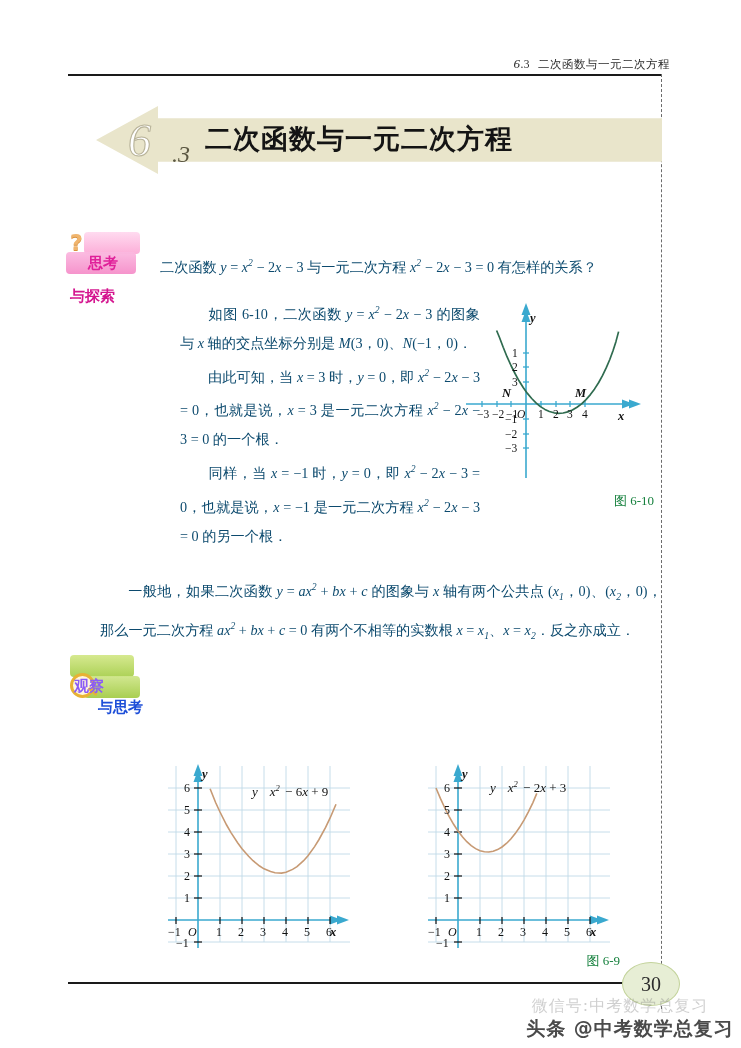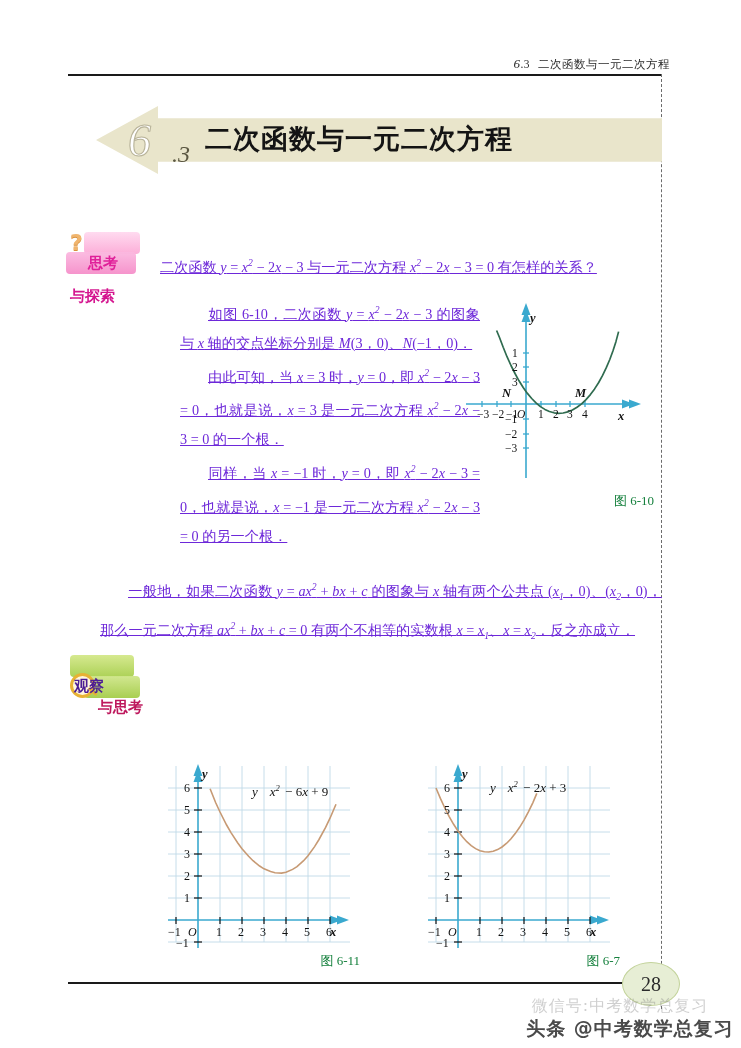--- a/index.html
+++ b/index.html
@@ -88,38 +88,37 @@
   
   .badge-observe{left:64px;top:655px;}
   .badge-observe .bg1{
     position:absolute;left:6px;top:0;width:64px;height:22px;
     background:linear-gradient(180deg,#d4e88a,#a8cf4e);border-radius:4px;opacity:.95;
   }
   .badge-observe .bg2{
     position:absolute;left:20px;top:21px;width:56px;height:22px;
     background:linear-gradient(180deg,#cfe68a,#a4cc48);border-radius:4px;opacity:.95;
   }
-  .badge-observe .b-top{left:10px;top:3px;color:#4c1d95;}
-  .badge-observe .b-bot{left:34px;top:24px;color:#be185d;}
+  .badge-observe .b-top{left:10px;top:3px;color:#8b5cf6;}
+  .badge-observe .b-bot{left:34px;top:24px;color:#1d4ed8;}
   .badge-observe .lens{
     position:absolute;left:6px;top:18px;width:19px;height:19px;
     border:3px solid #e8b234;border-radius:50%;background:#fff7dd;
   }
   .badge-observe .lens:after{
     content:"";position:absolute;left:14px;top:14px;width:11px;height:3.4px;
     background:#e8b234;transform:rotate(40deg);border-radius:2px;
   }
 
   
   .txt{
     position:absolute;
     font-family:"Liberation Serif","DejaVu Serif",serif;
-    font-size:14.2px;line-height:29px;color:#6d28d9;
+    font-size:14.2px;line-height:29px;color:#0c4a6e;
     text-align:justify;
-    text-decoration:underline;
   }
   .txt i{font-family:"Liberation Serif",serif;font-style:italic;}
   .txt sup{font-size:.68em;vertical-align:super;font-style:italic;}
   .txt sub{font-size:.68em;vertical-align:sub;font-style:italic;}
   .ind{display:inline-block;width:28px;}
 
   .p-question{left:160px;top:248px;width:480px;}
   .p-body1{left:160px;top:295px;width:300px;margin-left:20px;}
   .p-general{left:100px;top:572px;width:562px;}
   .p-observe{left:160px;top:678px;width:502px;}
@@ -333,21 +332,20 @@
         <text x="16" y="187">−1</text>
       </g>
       <g font-family="Liberation Serif, serif" font-size="12.5" font-style="italic" font-weight="bold" fill="#111">
         <text x="42" y="18">y</text>
         <text x="170" y="176">x</text>
       </g>
       <text x="92" y="36" font-family="Liberation Serif, serif" font-size="13" fill="#111">
         <tspan font-style="italic">y</tspan><tspan dx="12" font-style="italic">x</tspan><tspan baseline-shift="super" font-size="8.5" font-style="italic">2</tspan><tspan dx="2"> − 6</tspan><tspan font-style="italic">x</tspan><tspan> + 9</tspan>
       </text>
     </svg>
-    <div class="figcap" style="top:192px">图 6-11</div>
   </div>
 
   <div class="figwrap fig612">
     <svg width="200" height="190" viewBox="0 0 200 190">
       <g stroke="#bfd9e8" stroke-width="0.9">
         <line x1="16" y1="6" x2="16" y2="182"></line>
         <line x1="60" y1="6" x2="60" y2="182"></line>
         <line x1="82" y1="6" x2="82" y2="182"></line>
         <line x1="104" y1="6" x2="104" y2="182"></line>
         <line x1="126" y1="6" x2="126" y2="182"></line>
@@ -408,21 +406,21 @@
         <text x="16" y="187">−1</text>
       </g>
       <g font-family="Liberation Serif, serif" font-size="12.5" font-style="italic" font-weight="bold" fill="#111">
         <text x="42" y="18">y</text>
         <text x="170" y="176">x</text>
       </g>
       <text x="70" y="32" font-family="Liberation Serif, serif" font-size="13" fill="#111">
         <tspan font-style="italic">y</tspan><tspan dx="12" font-style="italic">x</tspan><tspan baseline-shift="super" font-size="8.5" font-style="italic">2</tspan><tspan dx="2"> − 2</tspan><tspan font-style="italic">x</tspan><tspan> + 3</tspan>
       </text>
     </svg>
-    <div class="figcap" style="top:192px">图 6-7</div>
-  </div>
-
-  <div class="pagenum">28</div>
+    <div class="figcap" style="top:192px">图 6-9</div>
+  </div>
+
+  <div class="pagenum">30</div>
 
   <div class="watermark">微信号:中考数学总复习</div>
   <div class="footer">头条 @中考数学总复习</div>
 
 </div>
 
 </body></html>

